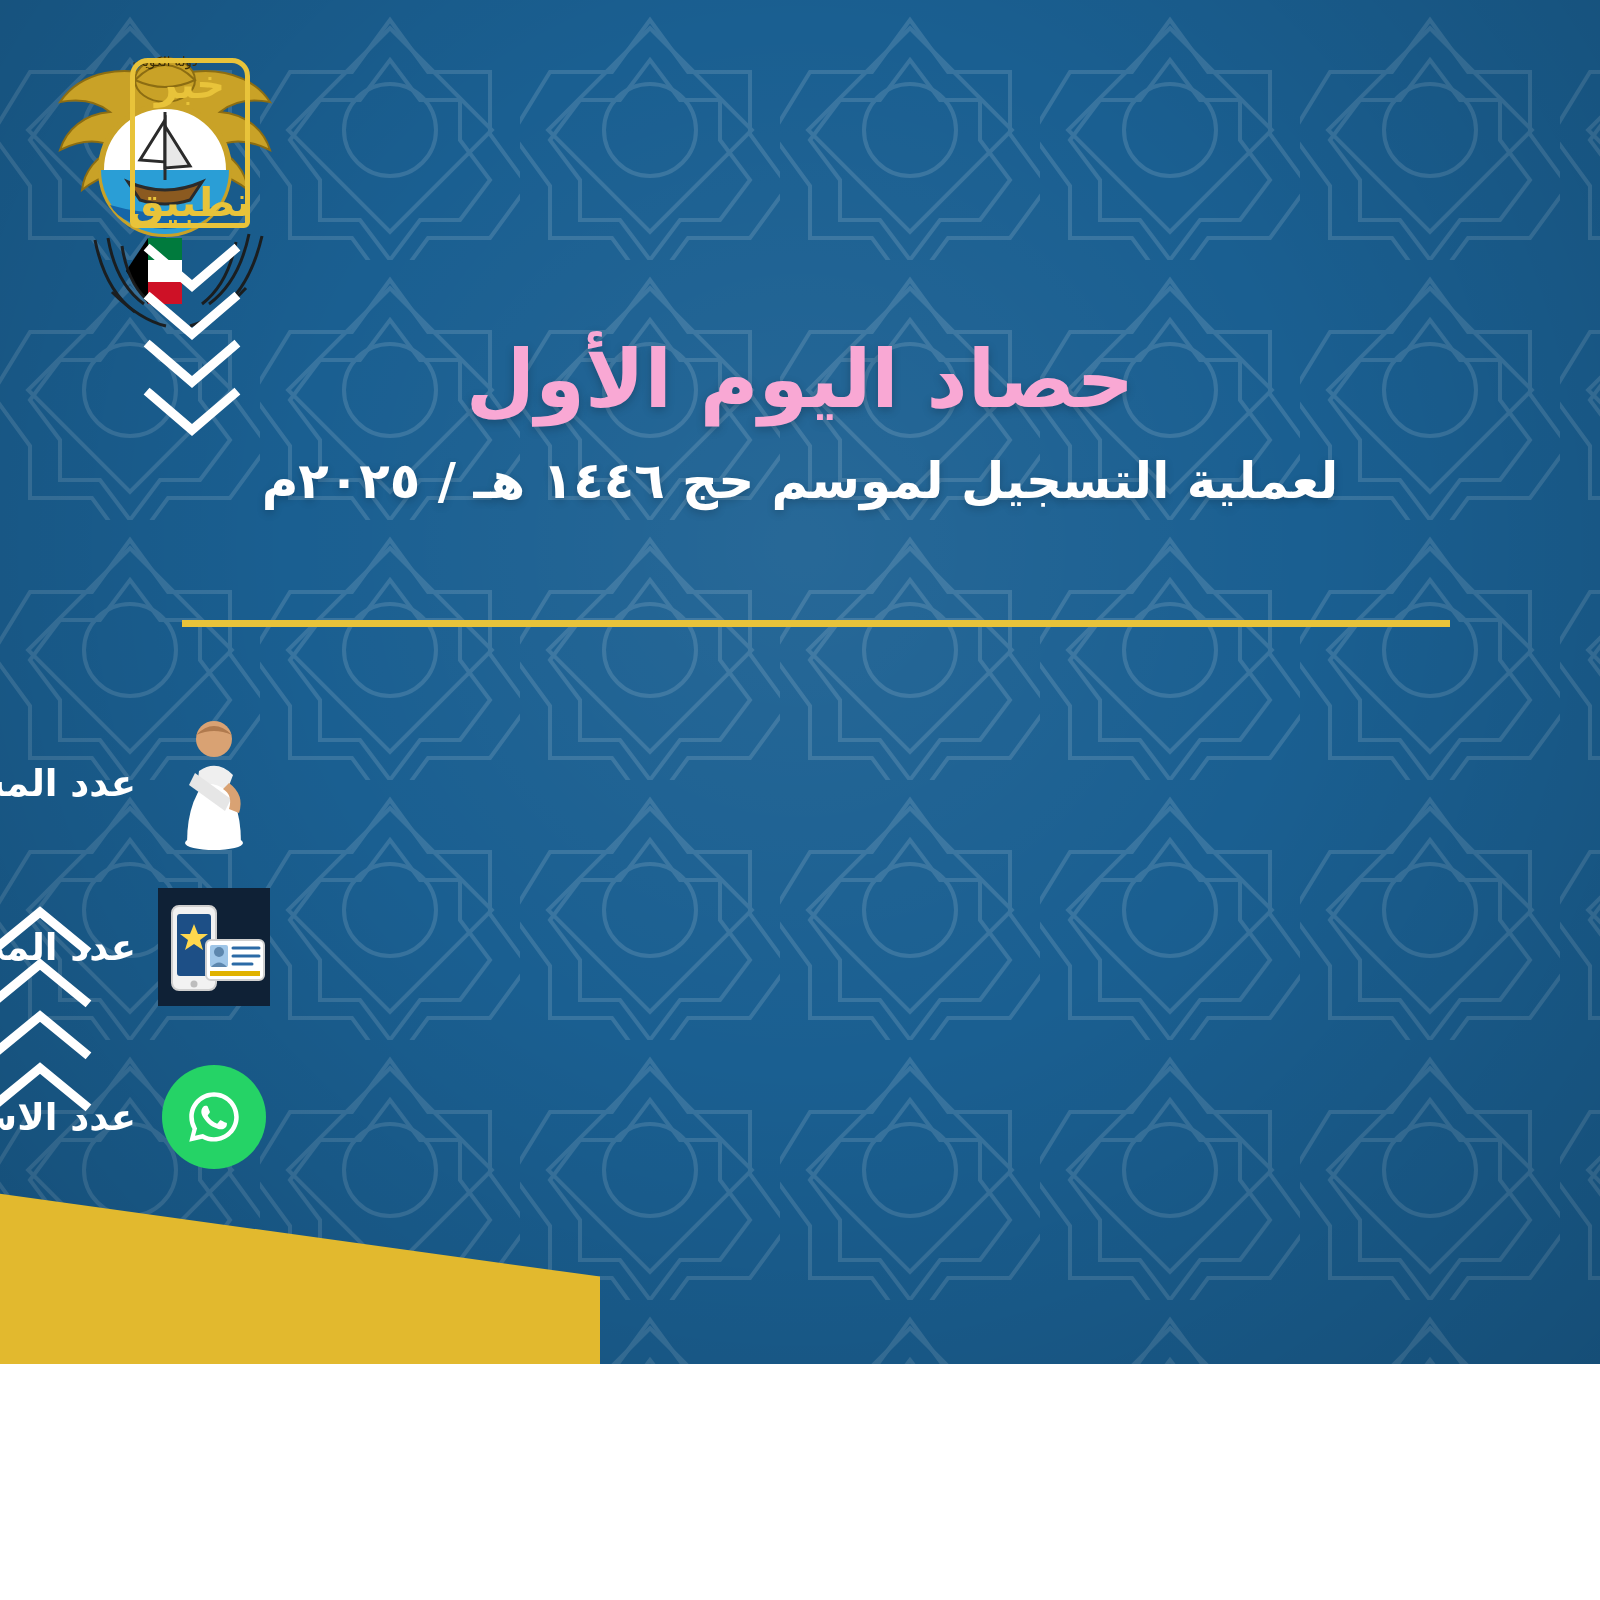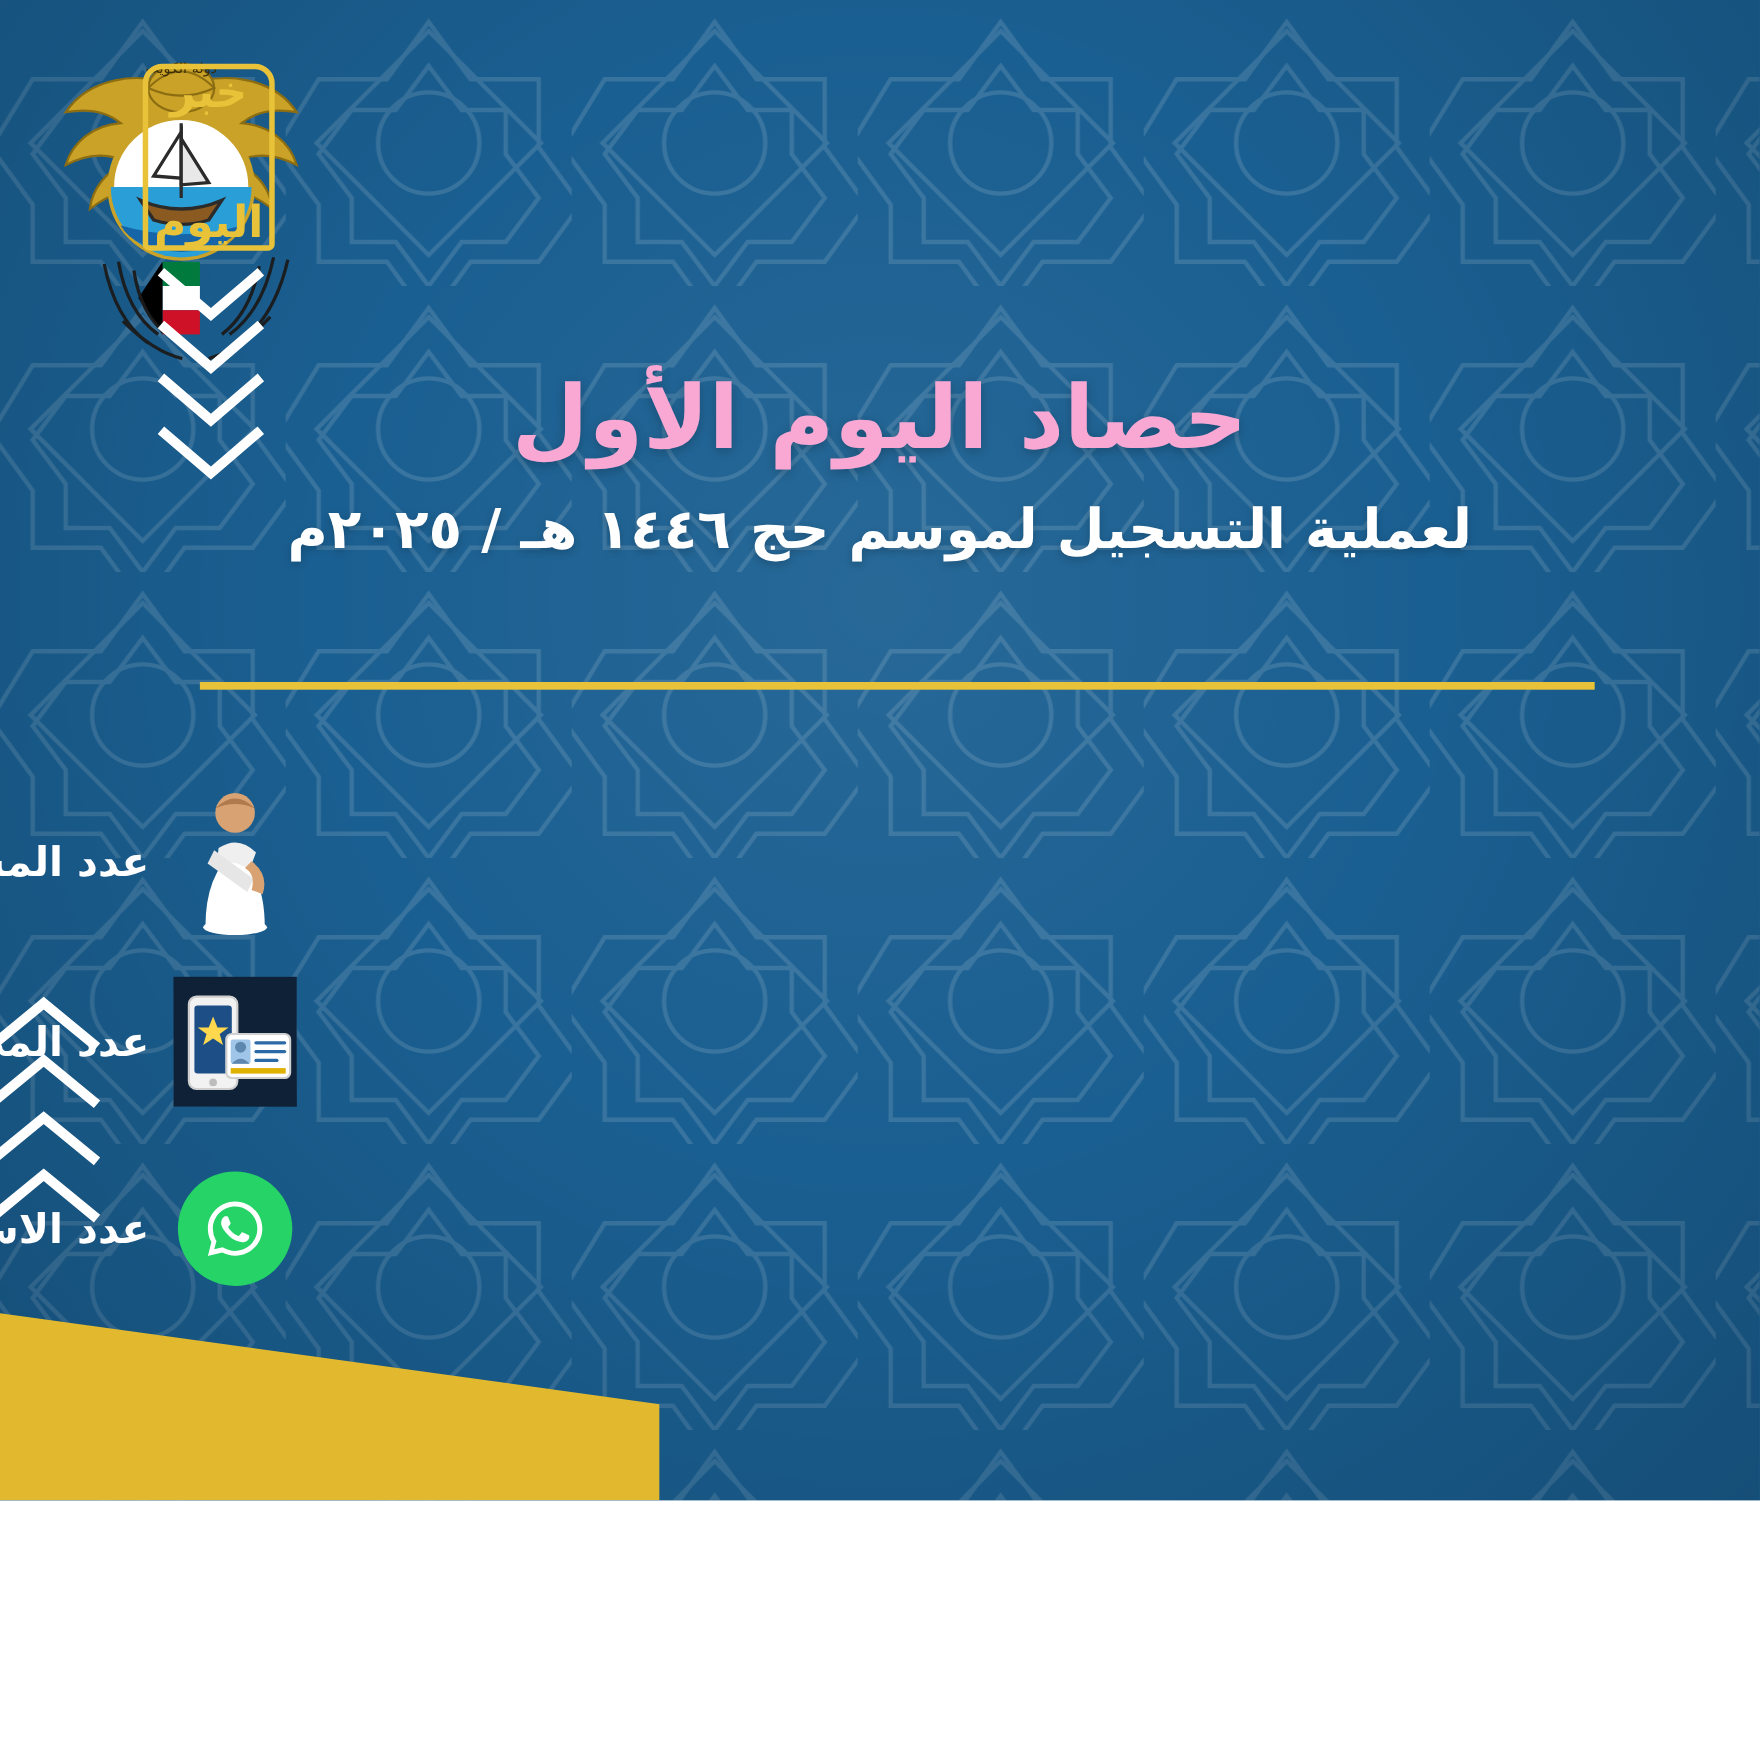--- a/index.html
+++ b/index.html
@@ -221,21 +221,21 @@
         <path d="M196 202 q-8 42 -34 62"></path>
         <path d="M72 252 q28 28 54 34"></path>
         <path d="M206 248 q-28 30 -56 38"></path>
       </g>
       <text x="125" y="26" text-anchor="middle" font-size="13" fill="#3a2c06" font-family="'DejaVu Sans',sans-serif">دولة الكويت</text>
     </svg>
   </div>
 
   <div id="news-badge">
     <div class="line">خبر</div>
-    <div class="line">اليوم</div>
+    <div class="line">تطبيق</div>
   </div>
 
   <svg id="chev-down" viewBox="0 0 104 200">
     <g fill="none" stroke="#ffffff" stroke-width="9" stroke-linecap="square">
       <polyline points="10,10 52,46 94,10"></polyline>
       <polyline points="10,58 52,94 94,58"></polyline>
       <polyline points="10,106 52,142 94,106"></polyline>
       <polyline points="10,154 52,190 94,154"></polyline>
     </g>
   </svg>

